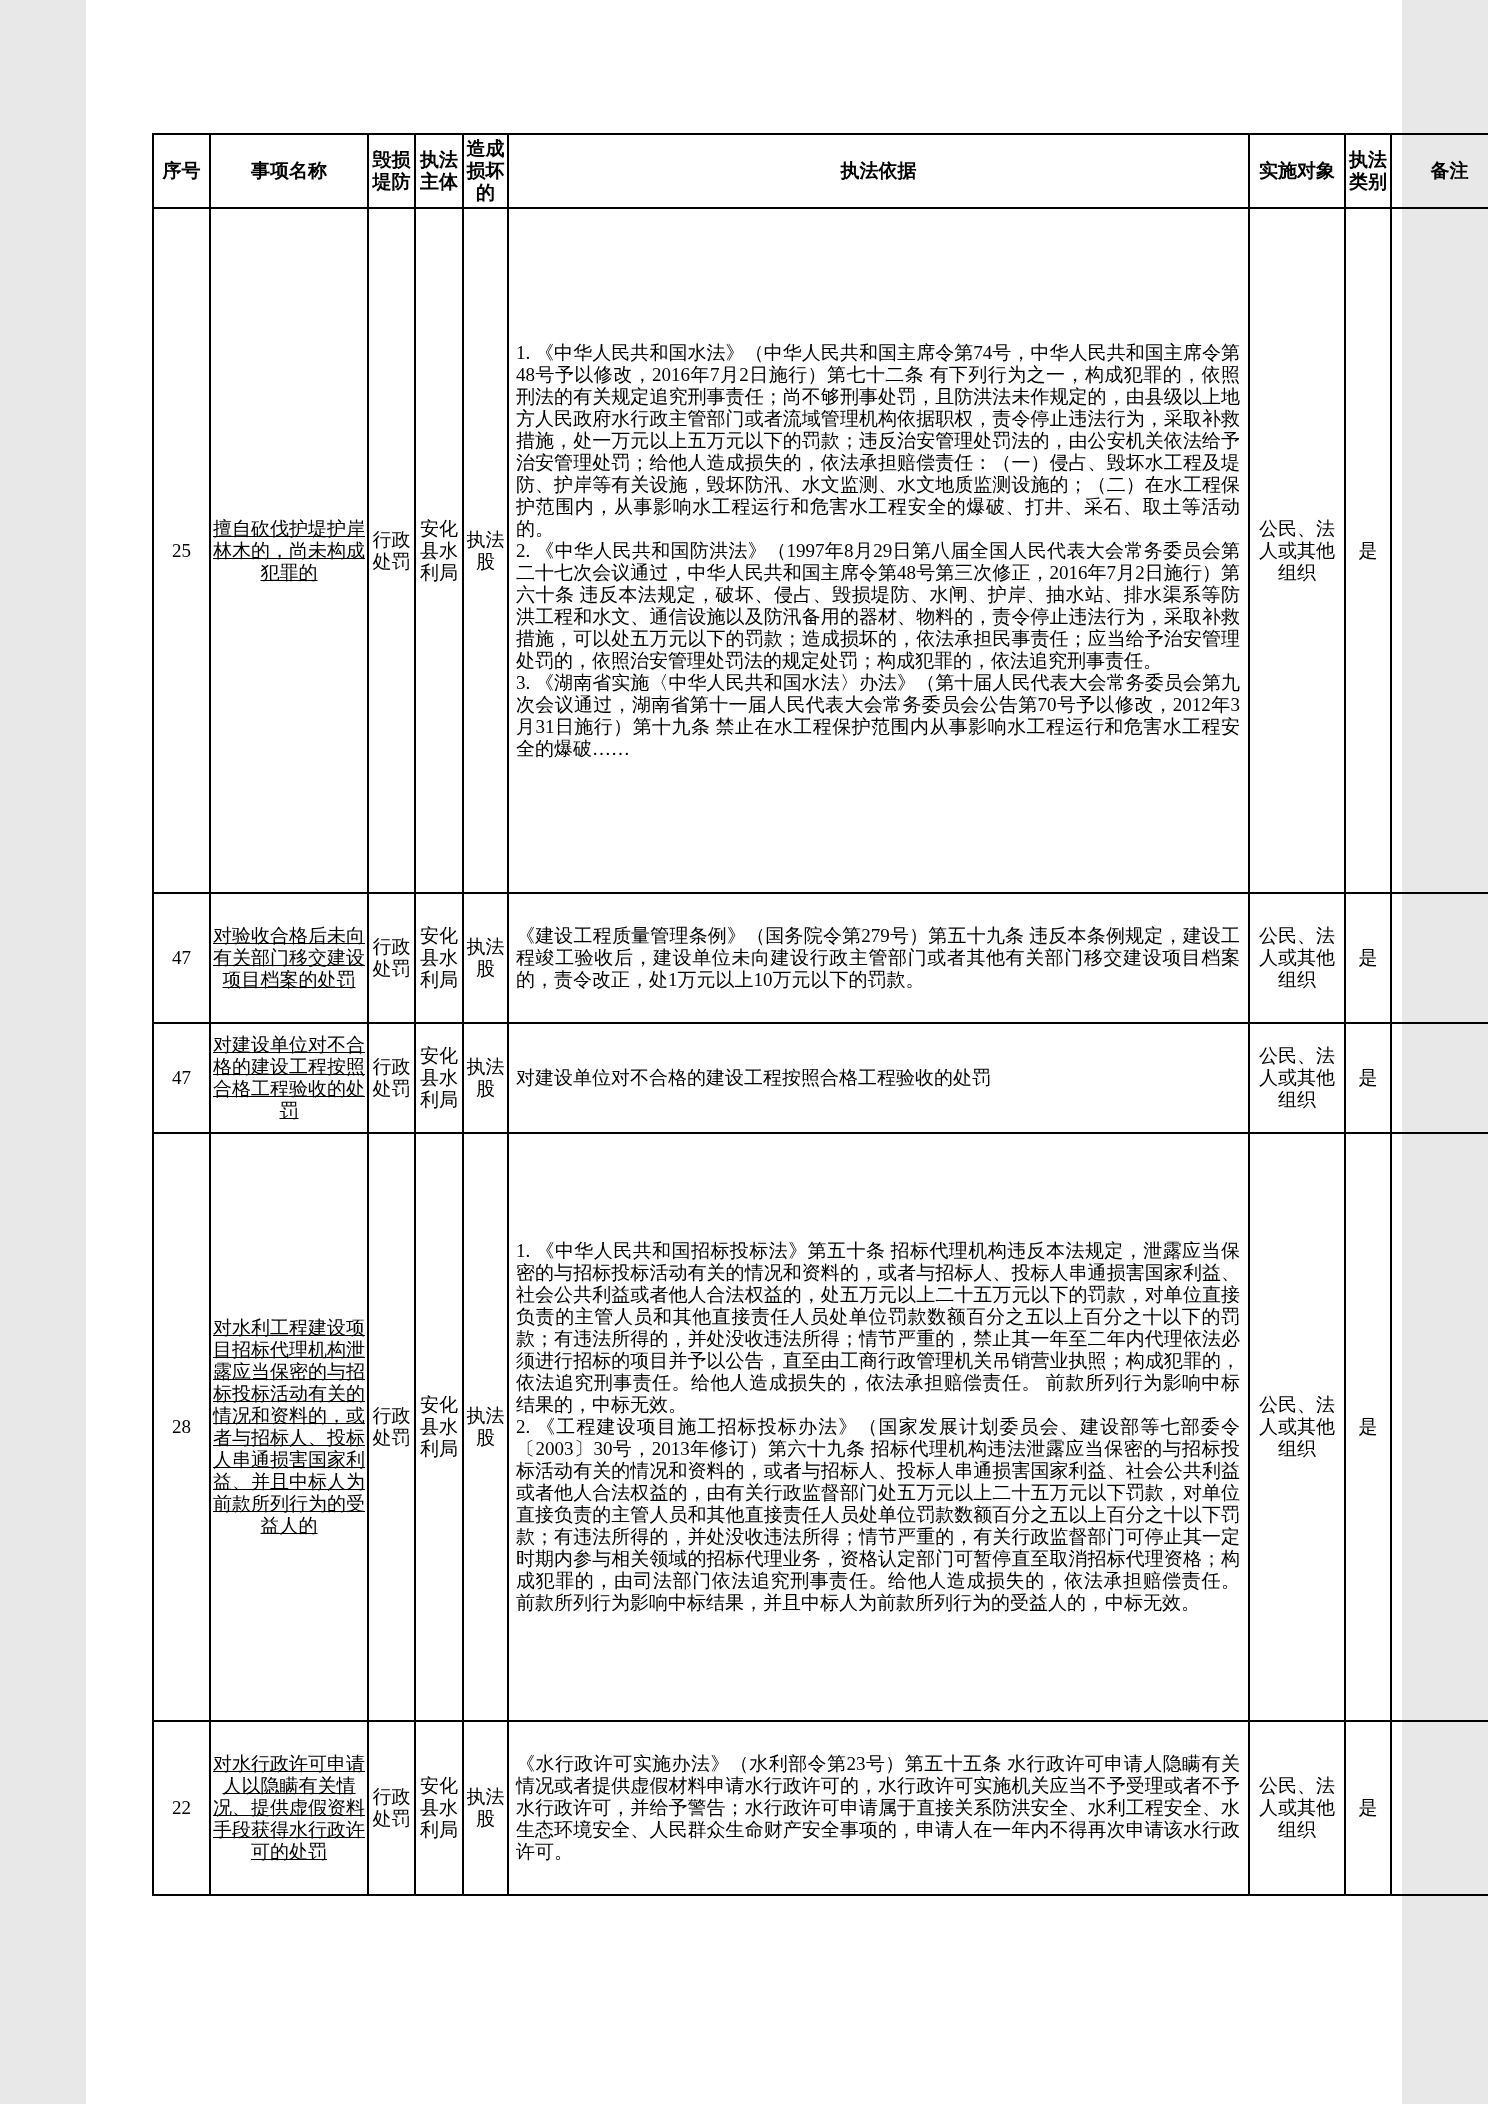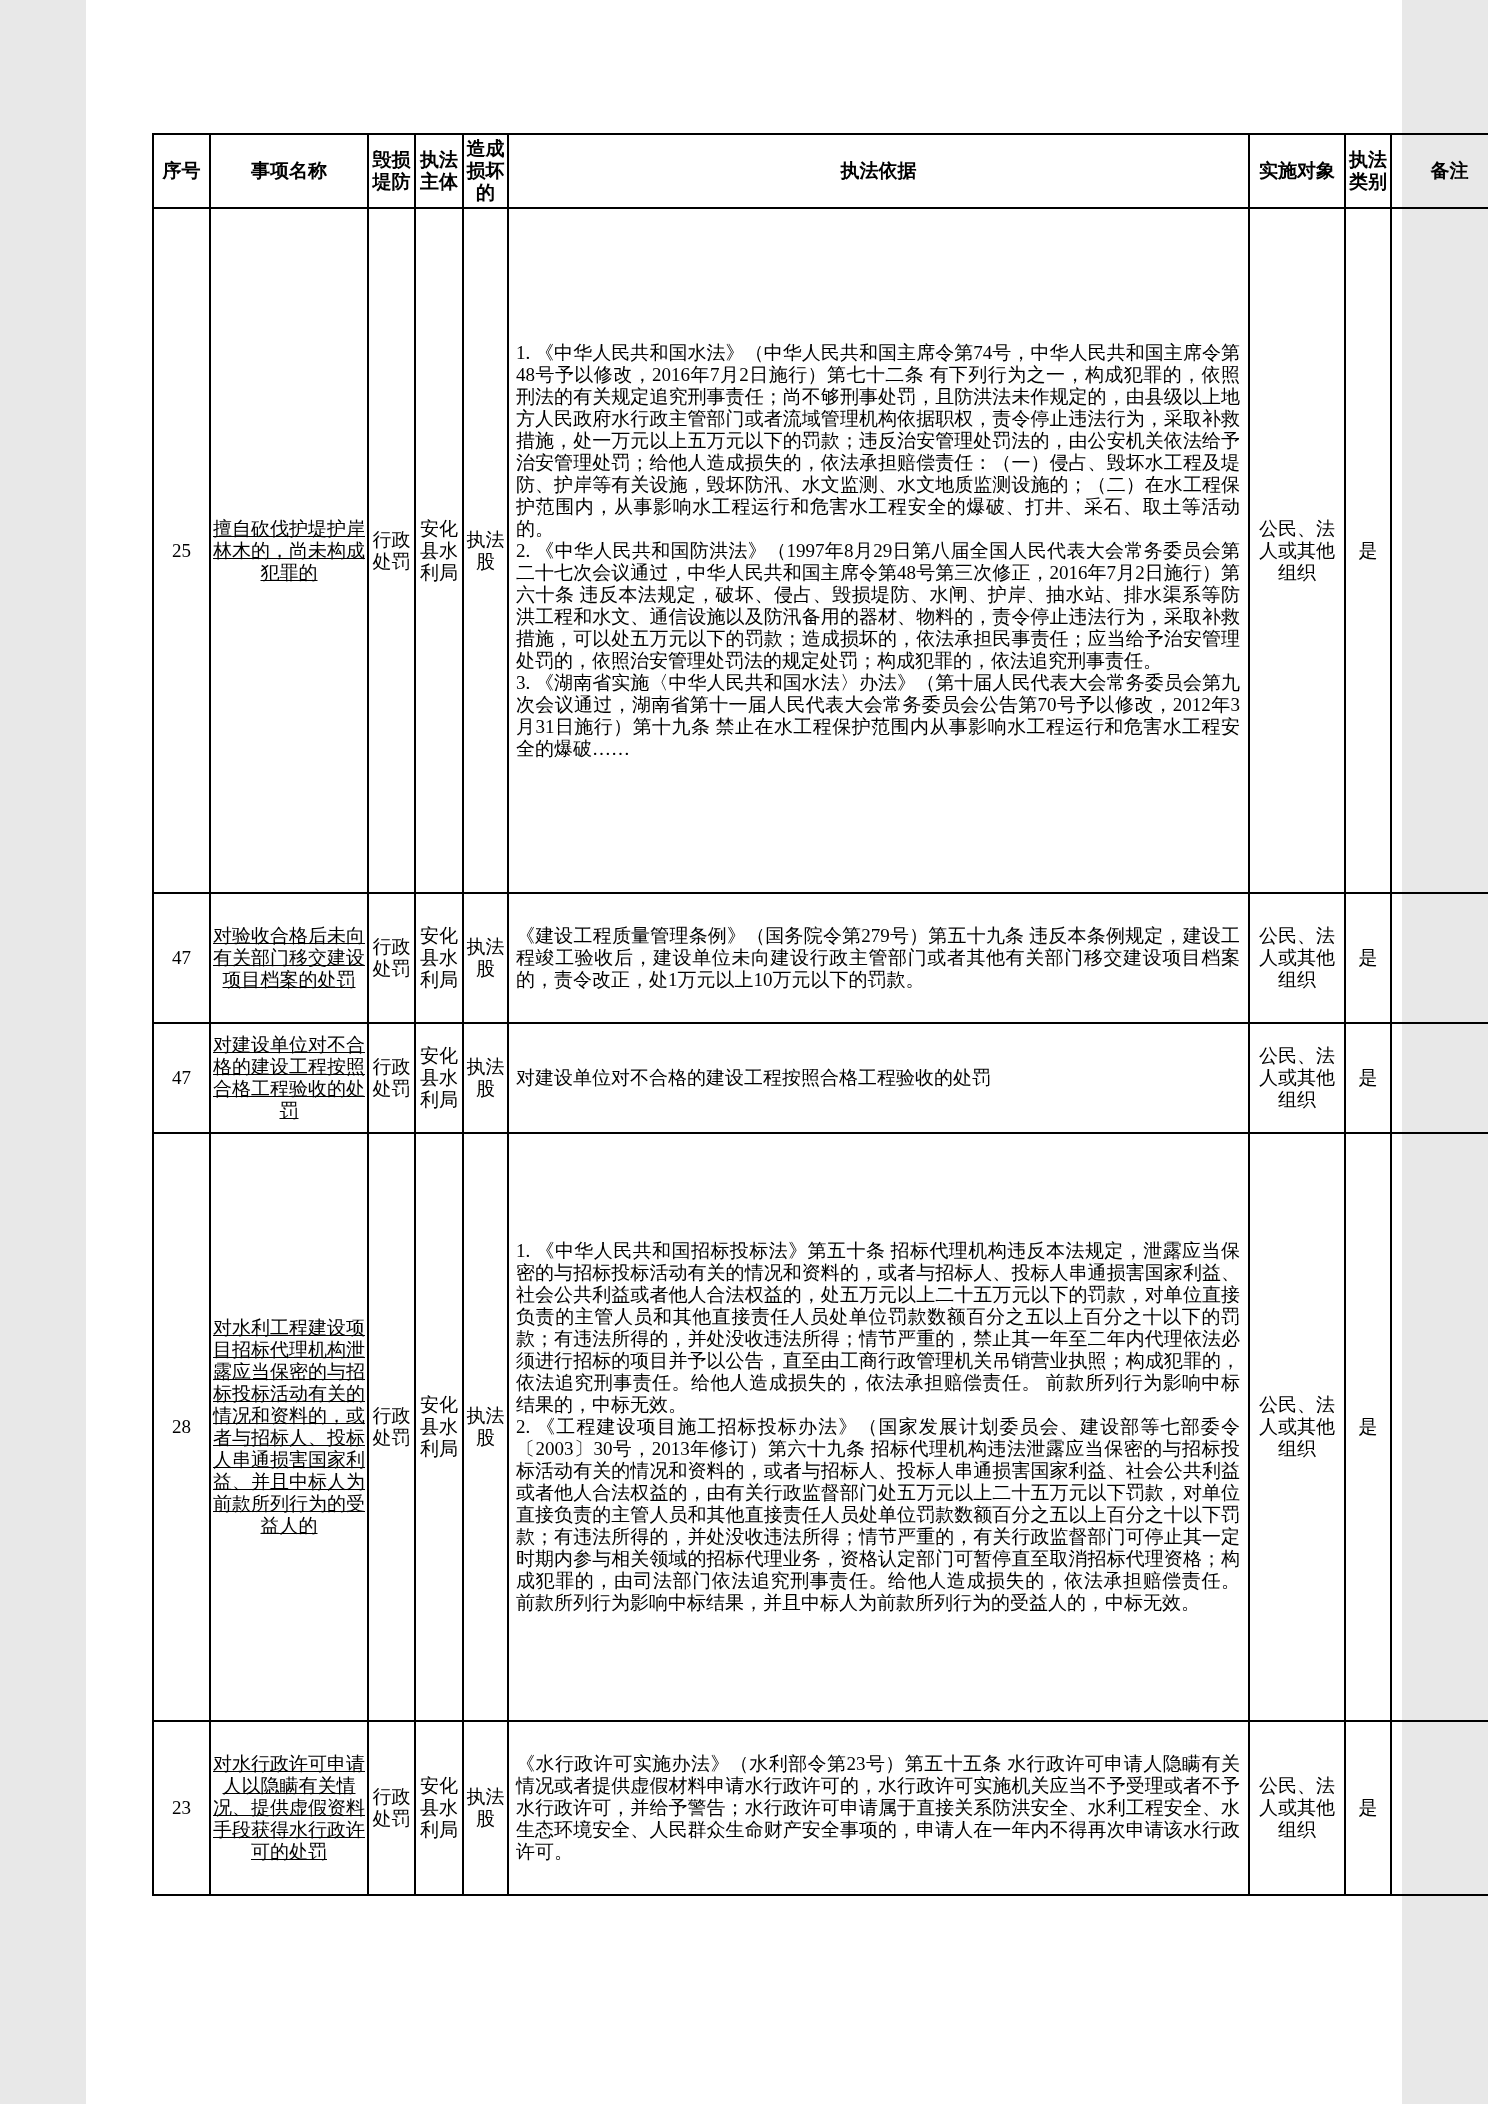--- a/index.html
+++ b/index.html
@@ -122,21 +122,21 @@
         <td>执法股</td>
         <td class="basis-cell">
           <div class="basis-para">1. 《中华人民共和国招标投标法》第五十条 招标代理机构违反本法规定，泄露应当保密的与招标投标活动有关的情况和资料的，或者与招标人、投标人串通损害国家利益、社会公共利益或者他人合法权益的，处五万元以上二十五万元以下的罚款，对单位直接负责的主管人员和其他直接责任人员处单位罚款数额百分之五以上百分之十以下的罚款；有违法所得的，并处没收违法所得；情节严重的，禁止其一年至二年内代理依法必须进行招标的项目并予以公告，直至由工商行政管理机关吊销营业执照；构成犯罪的，依法追究刑事责任。给他人造成损失的，依法承担赔偿责任。 前款所列行为影响中标结果的，中标无效。</div>
           <div class="basis-para">2. 《工程建设项目施工招标投标办法》（国家发展计划委员会、建设部等七部委令〔2003〕30号，2013年修订）第六十九条 招标代理机构违法泄露应当保密的与招标投标活动有关的情况和资料的，或者与招标人、投标人串通损害国家利益、社会公共利益或者他人合法权益的，由有关行政监督部门处五万元以上二十五万元以下罚款，对单位直接负责的主管人员和其他直接责任人员处单位罚款数额百分之五以上百分之十以下罚款；有违法所得的，并处没收违法所得；情节严重的，有关行政监督部门可停止其一定时期内参与相关领域的招标代理业务，资格认定部门可暂停直至取消招标代理资格；构成犯罪的，由司法部门依法追究刑事责任。给他人造成损失的，依法承担赔偿责任。 前款所列行为影响中标结果，并且中标人为前款所列行为的受益人的，中标无效。</div>
         </td>
         <td>公民、法人或其他组织</td>
         <td>是</td>
         <td></td>
       </tr>
       <tr style="height:174px;">
-        <td>23</td>
+        <td>22</td>
         <td class="name-cell">对水行政许可申请人以隐瞒有关情况、提供虚假资料手段获得水行政许可的处罚</td>
         <td>行政处罚</td>
         <td>安化县水利局</td>
         <td>执法股</td>
         <td class="basis-cell">
           <div class="basis-para">《水行政许可实施办法》（水利部令第23号）第五十五条 水行政许可申请人隐瞒有关情况或者提供虚假材料申请水行政许可的，水行政许可实施机关应当不予受理或者不予水行政许可，并给予警告；水行政许可申请属于直接关系防洪安全、水利工程安全、水生态环境安全、人民群众生命财产安全事项的，申请人在一年内不得再次申请该水行政许可。</div>
         </td>
         <td>公民、法人或其他组织</td>
         <td>是</td>
         <td></td>

